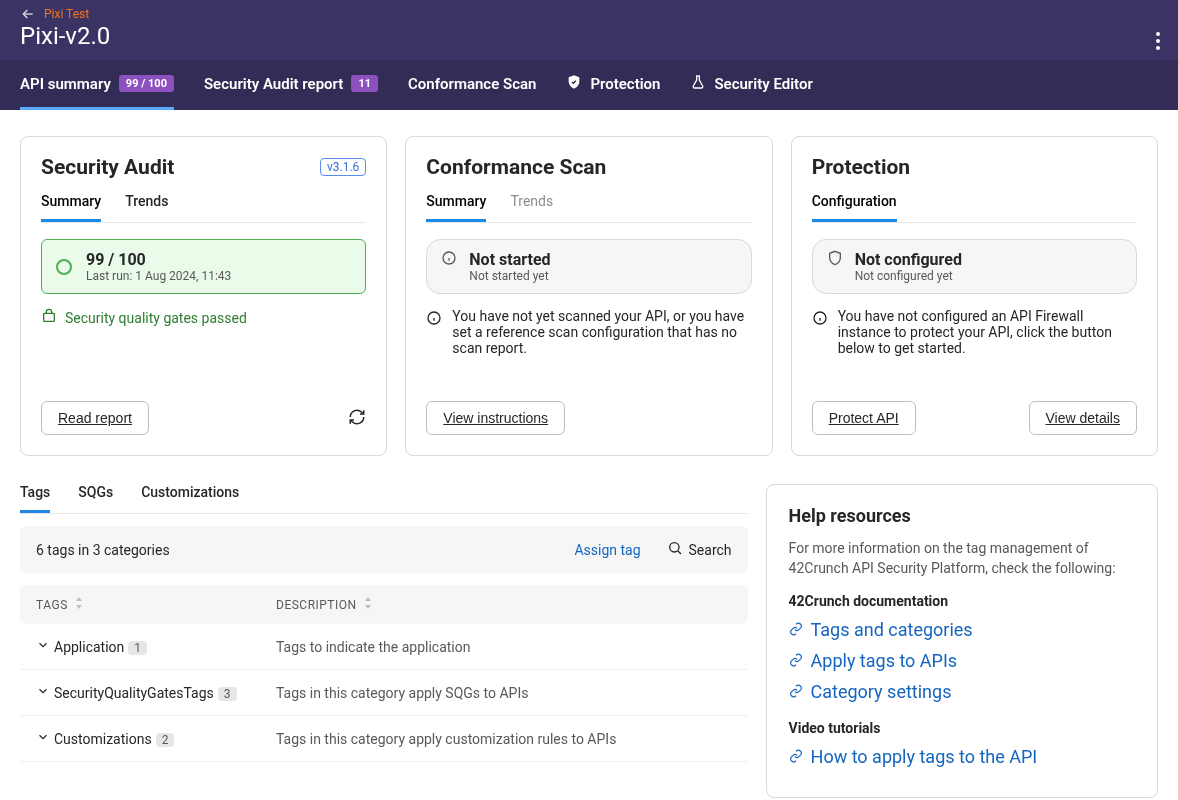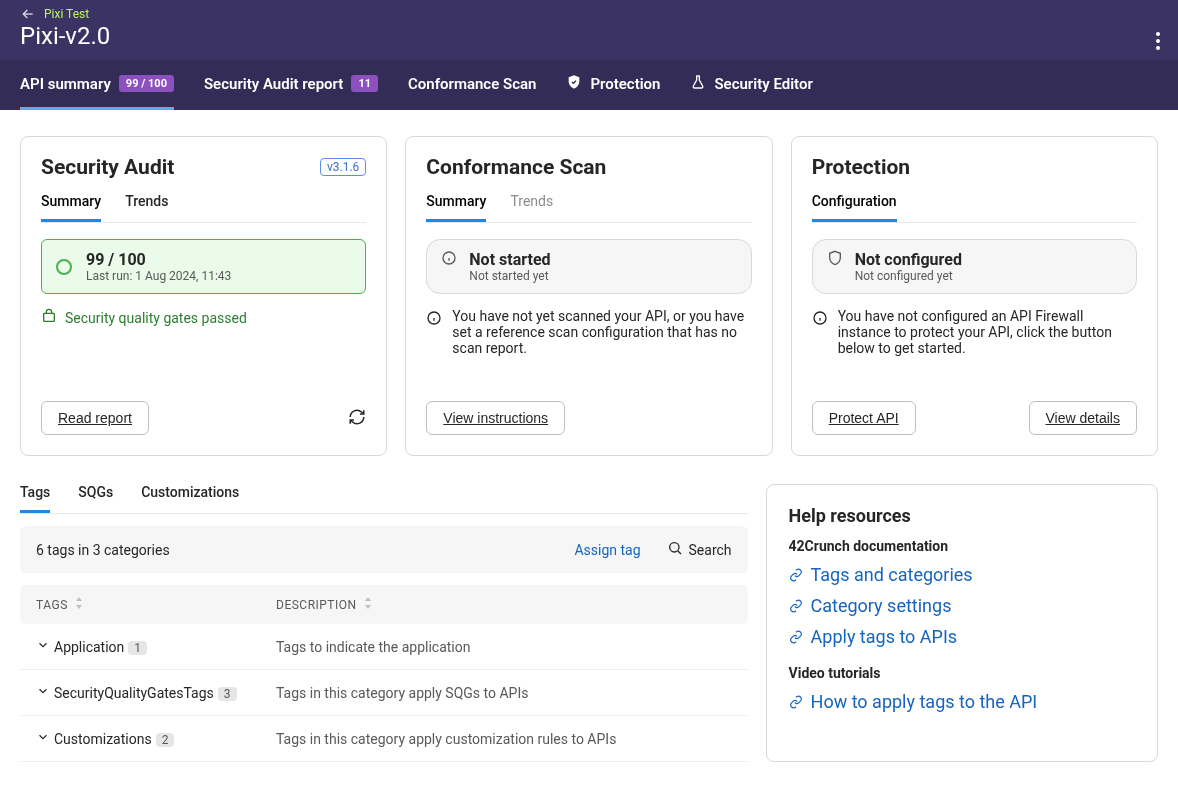--- a/index.html
+++ b/index.html
@@ -34,21 +34,21 @@
     background: var(--purple-dark);
     color: #fff;
     padding: 6px 20px 10px 20px;
     position: relative;
   }
   .breadcrumb {
     display: flex;
     align-items: center;
     gap: 8px;
     font-size: 12px;
-    color: #bef264;
+    color: #f97316;
   }
   .back-arrow svg { display:block; }
   .title {
     font-size: 24px;
     font-weight: 400;
     margin-top: 0;
   }
   .kebab {
     position: absolute;
     right: 14px;
@@ -515,42 +515,43 @@
       <span class="count-chip">2</span>
     </div>
     <div class="tag-desc">Tags in this category apply customization rules to APIs</div>
           </div>
         </div>
 
     </div>
 
     <div class="help-card">
       <div class="help-title">Help resources</div>
+      <div class="help-text">For more information on the tag management of 42Crunch API Security Platform, check the following:</div>
       <div class="help-sub">42Crunch documentation</div>
 
       <div class="help-link">
         <svg width="14" height="14" viewBox="0 0 24 24" fill="none" stroke="#1565c0" stroke-width="2">
             <path d="M10 13a5 5 0 007 0l3-3a5 5 0 00-7-7l-1 1"></path>
             <path d="M14 11a5 5 0 00-7 0l-3 3a5 5 0 007 7l1-1"></path>
           </svg>
         <span>Tags and categories</span>
       </div>
       <div class="help-link">
         <svg width="14" height="14" viewBox="0 0 24 24" fill="none" stroke="#1565c0" stroke-width="2">
             <path d="M10 13a5 5 0 007 0l3-3a5 5 0 00-7-7l-1 1"></path>
             <path d="M14 11a5 5 0 00-7 0l-3 3a5 5 0 007 7l1-1"></path>
           </svg>
-        <span>Category settings</span>
+        <span>Apply tags to APIs</span>
       </div>
       <div class="help-link">
         <svg width="14" height="14" viewBox="0 0 24 24" fill="none" stroke="#1565c0" stroke-width="2">
             <path d="M10 13a5 5 0 007 0l3-3a5 5 0 00-7-7l-1 1"></path>
             <path d="M14 11a5 5 0 00-7 0l-3 3a5 5 0 007 7l1-1"></path>
           </svg>
-        <span>Apply tags to APIs</span>
+        <span>Category settings</span>
       </div>
 
       <div class="help-sub" style="margin-top:18px;">Video tutorials</div>
       <div class="help-link">
         <svg width="14" height="14" viewBox="0 0 24 24" fill="none" stroke="#1565c0" stroke-width="2">
             <path d="M10 13a5 5 0 007 0l3-3a5 5 0 00-7-7l-1 1"></path>
             <path d="M14 11a5 5 0 00-7 0l-3 3a5 5 0 007 7l1-1"></path>
           </svg>
         <span>How to apply tags to the API</span>
       </div>

